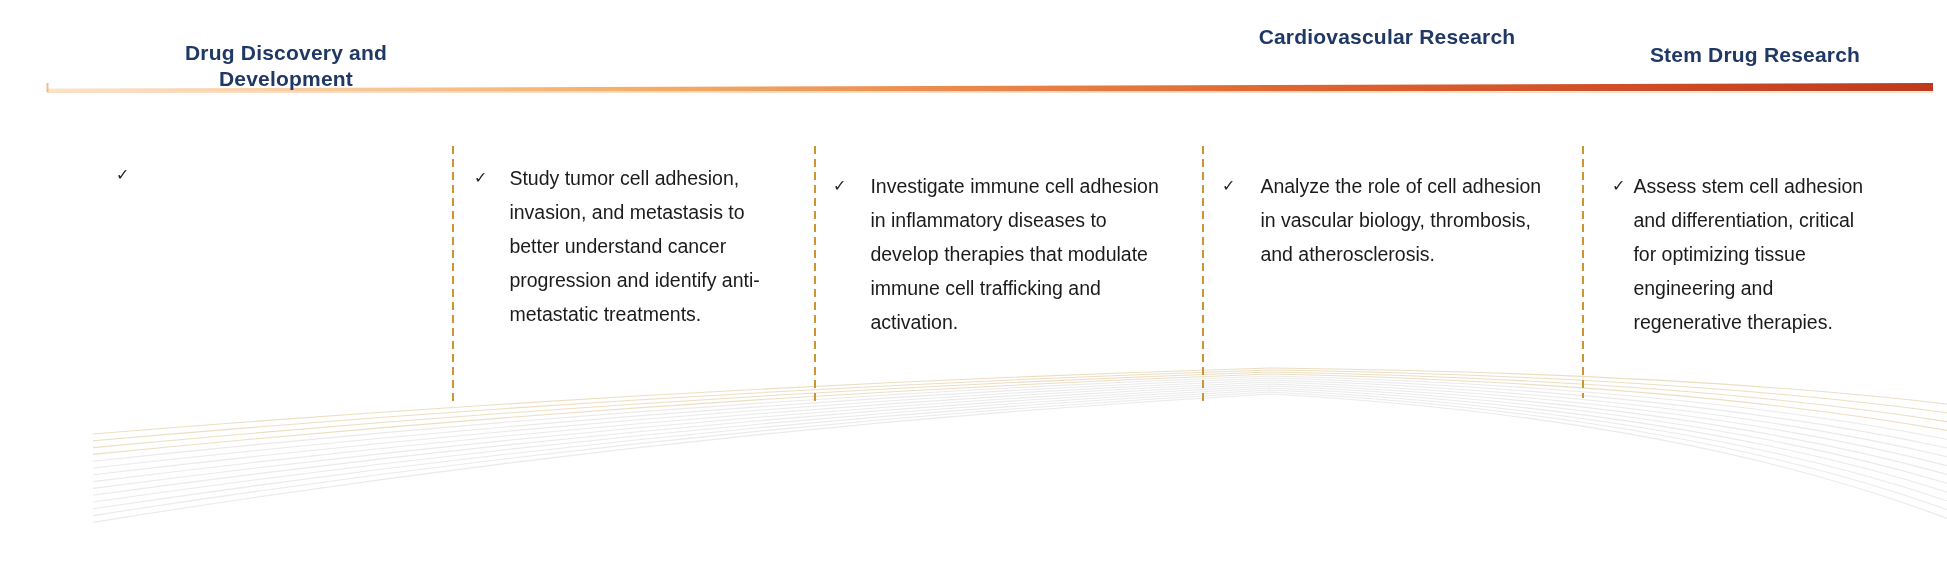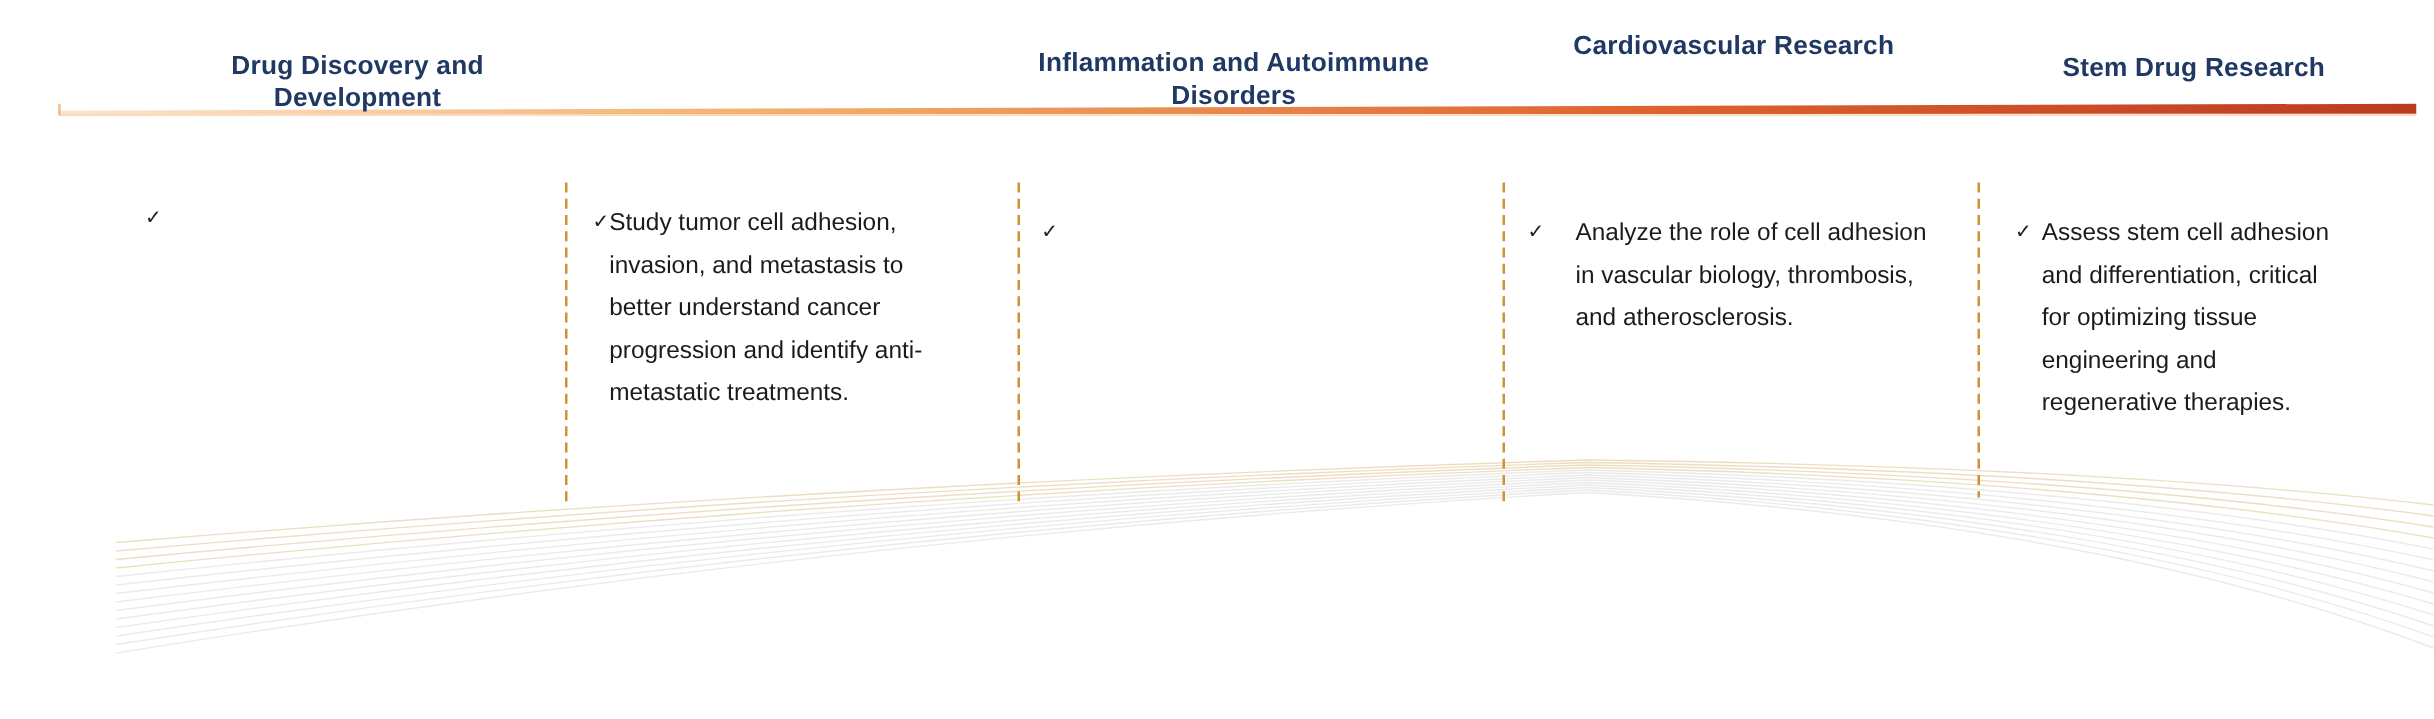--- a/index.html
+++ b/index.html
@@ -36,21 +36,21 @@
     line-height:34px;
   }
   .check{
     font-size:16px;
     line-height:34px;
     color:#222222;
     flex:0 0 auto;
   }
   .btext{white-space:pre;}
   .b1{left:116px;top:158px;}  .b1 .btext{margin-left:51px;}
-  .b2{left:474px;top:161px;}  .b2 .btext{}
+  .b2{left:474px;top:161px;}  .b2 .btext{margin-left:22px;}
   .b3{left:833px;top:169px;}  .b3 .btext{margin-left:24px;}
   .b4{left:1222px;top:169px;} .b4 .btext{margin-left:25px;}
   .b5{left:1612px;top:169px;} .b5 .btext{margin-left:8px;}
   .divider{
     stroke:var(--divider,#CE9434);
     stroke-width:2;
     stroke-dasharray:8 5;
   }
 </style>
 </head>
@@ -89,40 +89,43 @@
     <rect x="46.5" y="83" width="2" height="9" style="fill:var(--bar1,#F3AC68)" opacity="0.8"></rect>
     <rect x="47" y="91.5" width="1886" height="1.4" style="fill:var(--bar1,#F3AC68)" opacity="0.45"></rect>
 
     <line class="divider" x1="453" y1="146" x2="453" y2="402"></line>
     <line class="divider" x1="815" y1="146" x2="815" y2="402"></line>
     <line class="divider" x1="1203" y1="146" x2="1203" y2="402"></line>
     <line class="divider" x1="1583" y1="146" x2="1583" y2="398"></line>
   </svg>
 
   <div class="heading h1">Drug Discovery and Development</div>
-  <div class="heading h3">Inflammation and Autoimmune
-Disorders</div>
   <div class="heading h4">Cardiovascular Research</div>
   <div class="heading h5">Stem Drug Research</div>
 
   <div class="bullet b1">
     <span class="check">✓</span>
   </div>
 
   <div class="bullet b2">
     <span class="check">✓</span>
     <div class="btext">Study tumor cell adhesion,
 invasion, and metastasis to
 better understand cancer
 progression and identify anti-
 metastatic treatments.</div>
   </div>
 
   <div class="bullet b3">
     <span class="check">✓</span>
+    <div class="btext">Investigate immune cell adhesion
+in inflammatory diseases to
+develop therapies that modulate
+immune cell trafficking and
+activation.</div>
   </div>
 
   <div class="bullet b4">
     <span class="check">✓</span>
     <div class="btext">Analyze the role of cell adhesion
 in vascular biology, thrombosis,
 and atherosclerosis.</div>
   </div>
 
   <div class="bullet b5">

